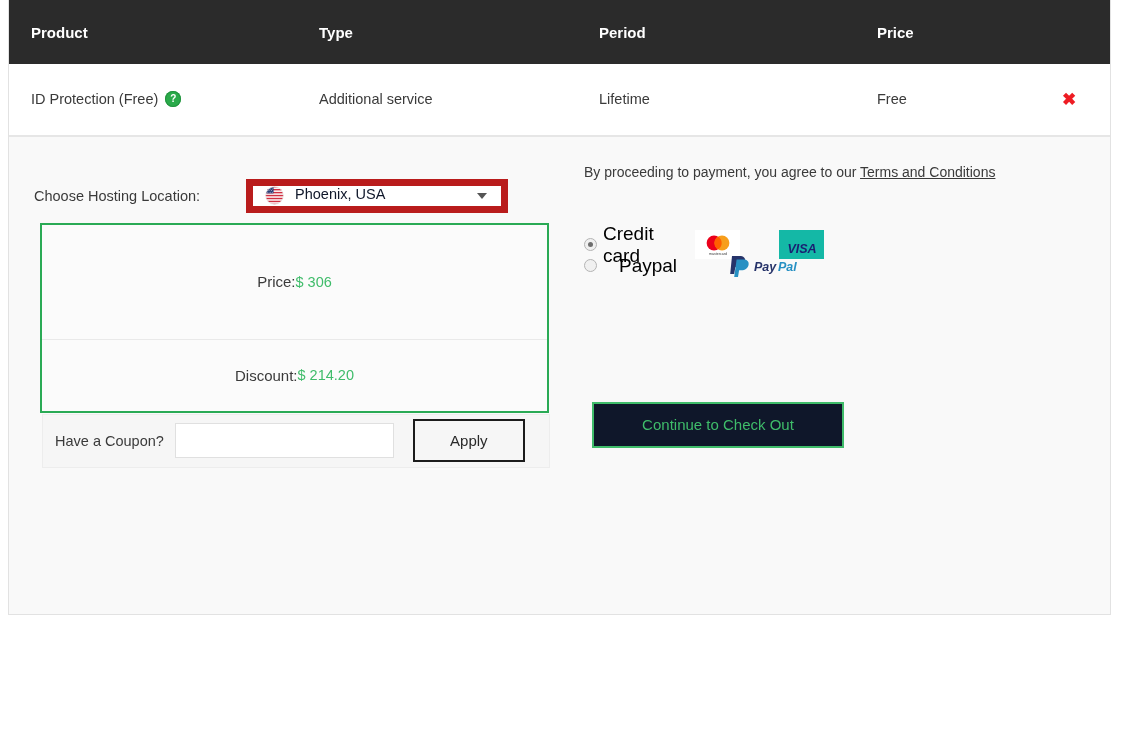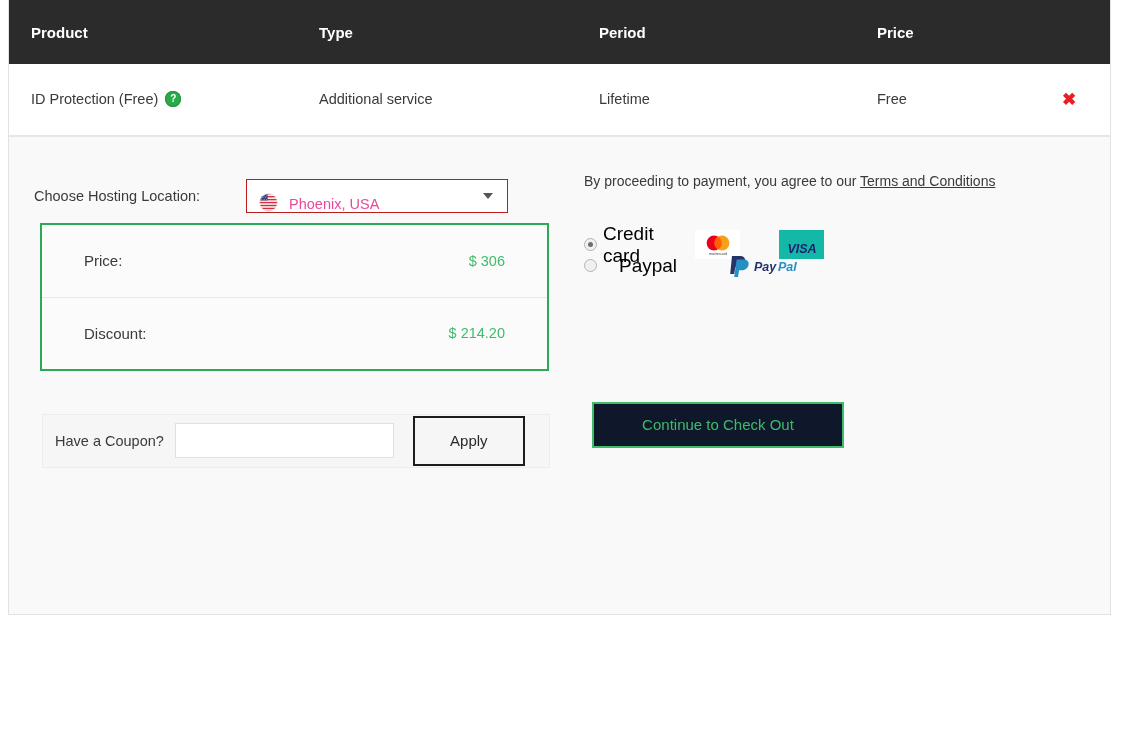--- a/index.html
+++ b/index.html
@@ -123,27 +123,27 @@
     align-items: center;
   }
   .loc-label { font-size: 14.5px; color: #3a3a3a; }
 
   .loc-select {
     position: relative;
     margin-left: 46px;
     width: 262px;
     height: 34px;
     background: #fff;
-    border: 1px solid #b91c1c;
-    display: flex;
-    align-items: flex-end;
+    border: 7px solid #b91c1c;
+    display: flex;
+    align-items: flex-start;
     padding: 0 12px;
     gap: 11px;
     font-size: 14.5px;
-    color: #ec4899;
+    color: #0f172a;
   }
   .loc-select .caret2 {
     position: absolute;
     right: 14px; top: 50%;
     transform: translateY(-50%);
     width: 0; height: 0;
     border-left: 5px solid transparent;
     border-right: 5px solid transparent;
     border-top: 6px solid #555;
   }
@@ -154,23 +154,24 @@
     position: absolute;
     left: 31px;
     top: 86px;
     width: 509px;
     border: 2px solid #2aaa55;
     background: #fbfbfb;
   }
   .sum-row {
     display: flex;
     align-items: center;
-    justify-content: space-between;
+    justify-content: center;
     height: 72px;
     padding: 0 42px;
+    margin-top: 21px;
   }
   .sum-row.divided { border-top: 1px solid #e9e9e9; }
   .sum-label { font-size: 15px; color: #3a3a3a; }
   .sum-value { font-size: 14.5px; color: #3fbc6a; }
 
   .sum-row.total { height: 69px; }
   .sum-row.total .sum-label {
     font-size: 19px;
     color: #262626;
     text-decoration: underline;
@@ -202,39 +203,39 @@
     border: 1px solid #e0e0e0;
     background: #fff;
     font-family: "Liberation Sans", sans-serif;
     font-size: 14px;
     padding: 0 8px;
     color: #333;
   }
   .apply-btn {
     margin-left: 19px;
     width: 112px;
-    height: 50px;
+    height: 43px;
     border: 2px solid #1c1c1c;
     background: #f6f6f6;
     font-family: "Liberation Sans", sans-serif;
     font-size: 15px;
     color: #2a2a2a;
     cursor: pointer;
   }
 
   
   .right-col {
     position: absolute;
     left: 575px;
     top: 0;
     width: 500px;
   }
   .terms-line {
     position: absolute;
-    top: 36px;
+    top: 27px;
     font-size: 14px;
     color: #3a3a3a;
     white-space: nowrap;
   }
   .terms-link { color: #3a3a3a; text-decoration: underline; cursor: pointer; }
 
   .pay-opt {
     position: absolute;
     display: flex;
     align-items: center;

